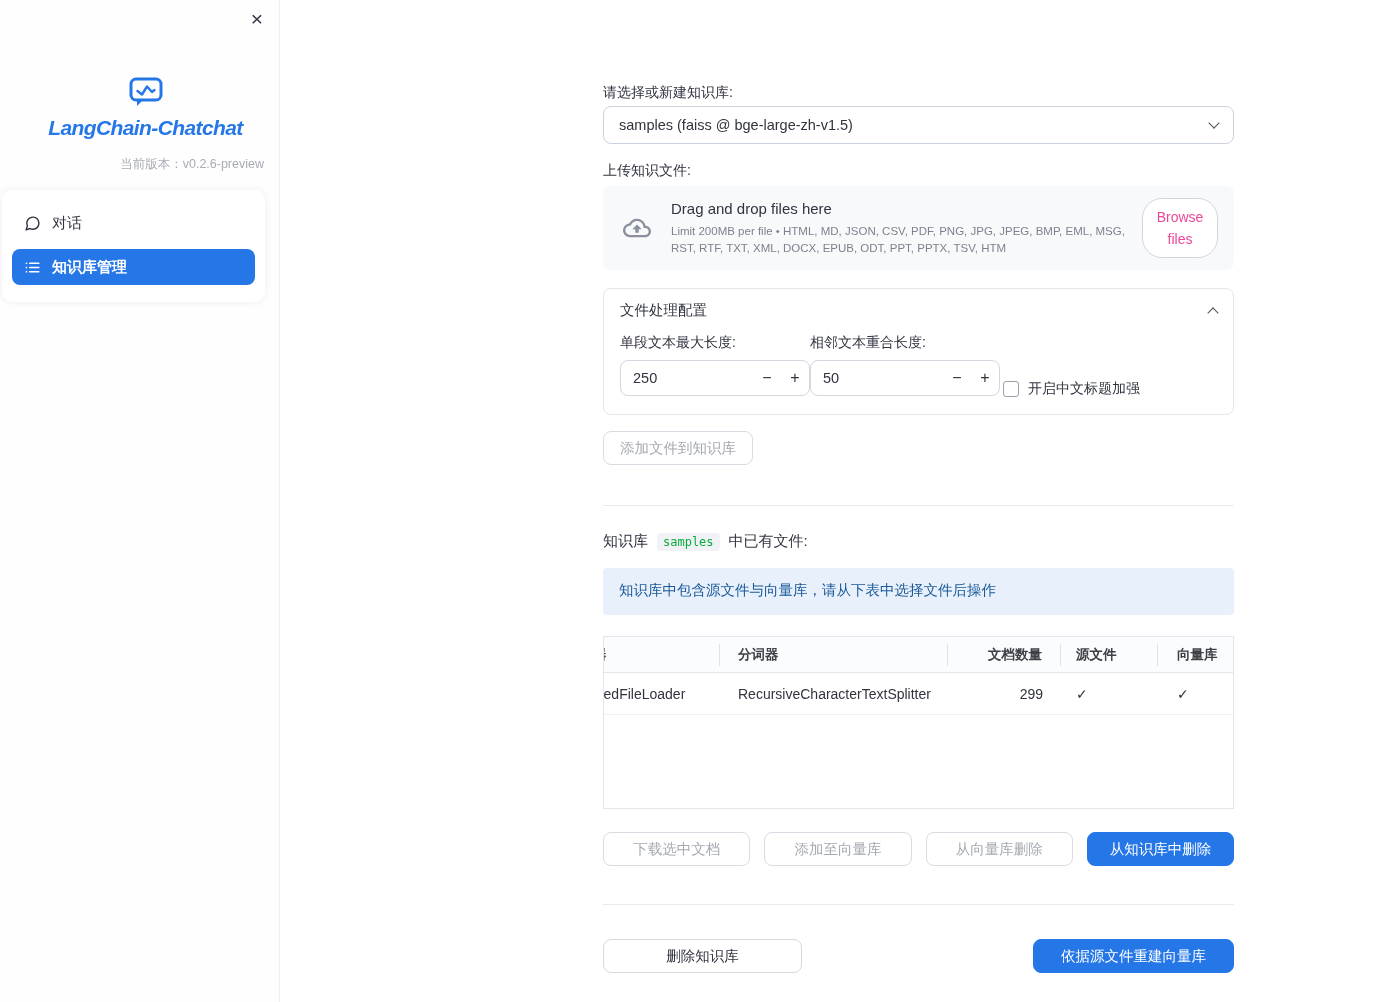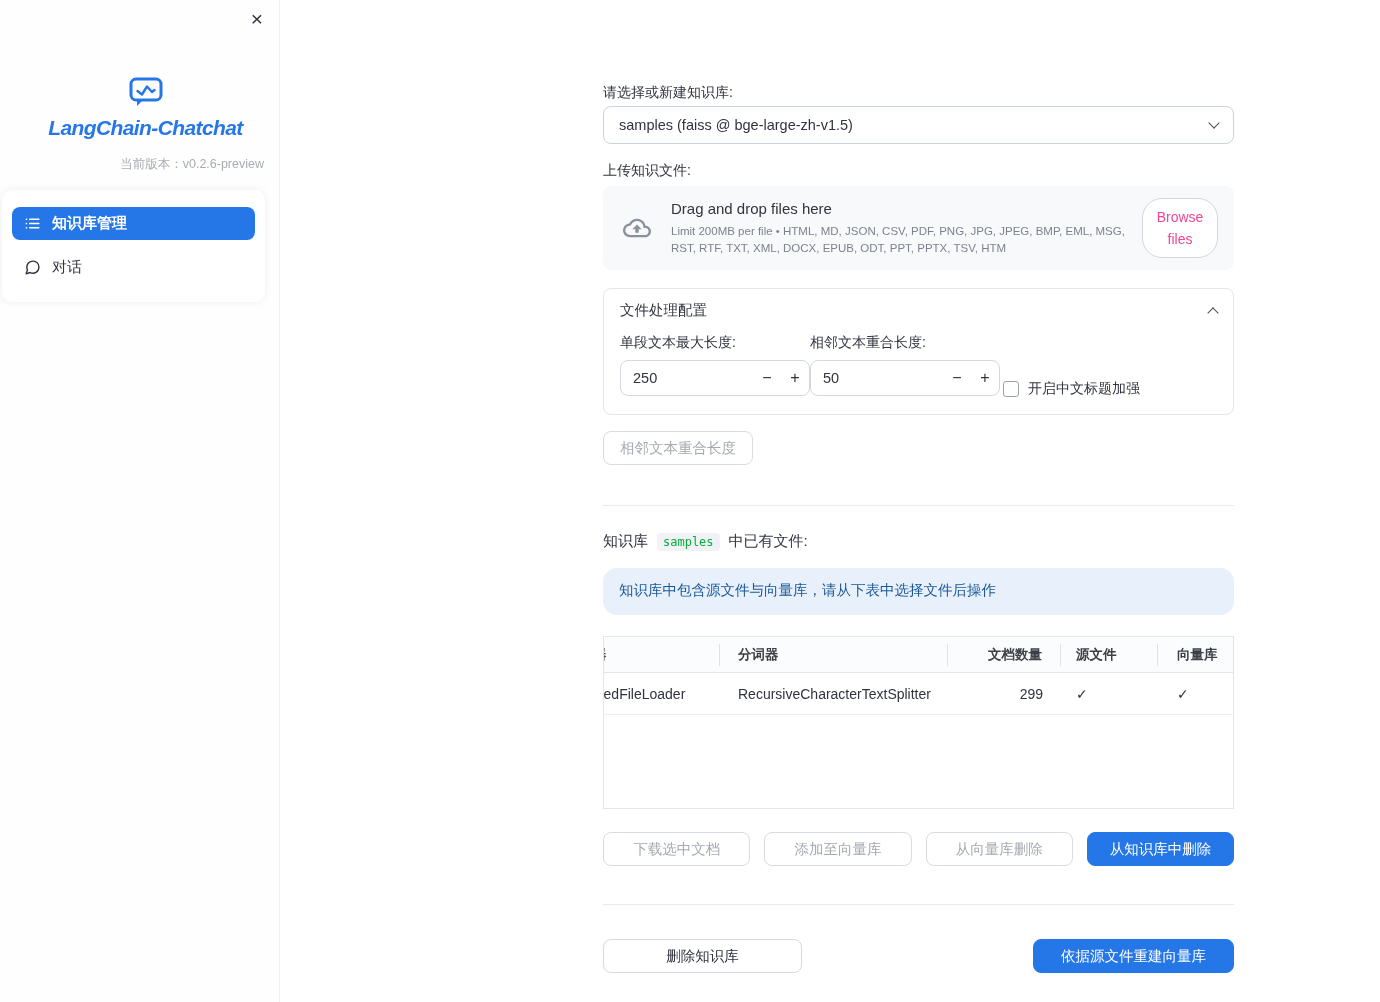--- a/index.html
+++ b/index.html
@@ -102,21 +102,21 @@
   .add-files{margin-top:16px;}
   .divider{border:none;border-top:1px solid #e8eaee;margin:40px 0 0;}
   .divider2{border:none;border-top:1px solid #e8eaee;margin:38px 0 0;}
   .existing{margin-top:26px;font-size:15px;display:flex;align-items:center;gap:9px;}
   .kb-code{
     font-family:"DejaVu Sans Mono",monospace;font-size:12px;color:var(--code);
     background:#f0f2f6;padding:2px 6px;border-radius:4px;
   }
   .info-box{
     margin-top:17px;height:47px;background:var(--info_bg);color:var(--info_text);
-    border-radius:14px;padding:13px 16px;font-size:14.5px;
+    border-radius:4px;padding:13px 16px;font-size:14.5px;
   }
   
   .table-wrap{
     margin-top:21px;height:173px;border:1px solid #e2e5ea;overflow:hidden;background:#fff;
   }
   .table-inner{width:781px;margin-left:-75px;}
   .t-header{
     display:flex;align-items:center;height:36px;background:#fbfcfd;
     border-bottom:1px solid #e2e5ea;font-size:13.5px;font-weight:600;color:#3d4046;
   }
@@ -151,41 +151,41 @@
         <path d="M8 23 L8 30 L15 23 Z" fill="#2577e8"></path>
         <path d="M8.5 15 l4.5 3.5 5-8 5 5.5 2.5-2" stroke="#2577e8" stroke-width="2.4" fill="none" stroke-linecap="round" stroke-linejoin="round"></path>
       </svg>
     </span>
     <span class="logo-text">LangChain-Chatchat</span>
   </div>
 
   <div class="version">当前版本：v0.2.6-preview</div>
 
   <div class="menu-card">
+    <div class="menu-item">
+      <span class="mi-icon">
+        <svg width="17" height="17" viewBox="0 0 24 24" fill="none" stroke="#31333f" stroke-width="2" stroke-linecap="round" stroke-linejoin="round">
+          <path d="M21 11.5a8.38 8.38 0 0 1-.9 3.8 8.5 8.5 0 0 1-7.6 4.7 8.38 8.38 0 0 1-3.8-.9L3 21l1.9-5.7a8.38 8.38 0 0 1-.9-3.8 8.5 8.5 0 0 1 4.7-7.6 8.38 8.38 0 0 1 3.8-.9h.5a8.48 8.48 0 0 1 8 8v.5z"></path>
+        </svg>
+      </span>
+      <span>对话</span>
+    </div>
     <div class="menu-item active">
       <span class="mi-icon">
         <svg width="17" height="17" viewBox="0 0 24 24" fill="none" stroke="#ffffff" stroke-width="2" stroke-linecap="round">
           <line x1="8" y1="6" x2="21" y2="6"></line>
           <line x1="8" y1="12" x2="21" y2="12"></line>
           <line x1="8" y1="18" x2="21" y2="18"></line>
           <circle cx="3.5" cy="6" r="1.2" fill="#ffffff" stroke="none"></circle>
           <circle cx="3.5" cy="12" r="1.2" fill="#ffffff" stroke="none"></circle>
           <circle cx="3.5" cy="18" r="1.2" fill="#ffffff" stroke="none"></circle>
         </svg>
       </span>
       <span>知识库管理</span>
     </div>
-    <div class="menu-item">
-      <span class="mi-icon">
-        <svg width="17" height="17" viewBox="0 0 24 24" fill="none" stroke="#31333f" stroke-width="2" stroke-linecap="round" stroke-linejoin="round">
-          <path d="M21 11.5a8.38 8.38 0 0 1-.9 3.8 8.5 8.5 0 0 1-7.6 4.7 8.38 8.38 0 0 1-3.8-.9L3 21l1.9-5.7a8.38 8.38 0 0 1-.9-3.8 8.5 8.5 0 0 1 4.7-7.6 8.38 8.38 0 0 1 3.8-.9h.5a8.48 8.48 0 0 1 8 8v.5z"></path>
-        </svg>
-      </span>
-      <span>对话</span>
-    </div>
   </div>
 </div>
 
 <div class="content">
 
   <div class="field-label lbl-top">请选择或新建知识库:</div>
   <div class="selectbox">
     <span>samples (faiss @ bge-large-zh-v1.5)</span>
     <span class="chev"></span>
   </div>
@@ -226,21 +226,21 @@
           <button class="step-btn">+</button>
         </div>
       </div>
       <div class="checkbox-group">
         <span class="checkbox-box"></span>
         <span>开启中文标题加强</span>
       </div>
     </div>
   </div>
 
-  <button class="btn btn-disabled add-files">相邻文本重合长度</button>
+  <button class="btn btn-disabled add-files">添加文件到知识库</button>
 
   <hr class="divider">
 
   <div class="existing">
     <span>知识库</span>
     <span class="kb-code">samples</span>
     <span>中已有文件:</span>
   </div>
 
   <div class="info-box">知识库中包含源文件与向量库，请从下表中选择文件后操作</div>

